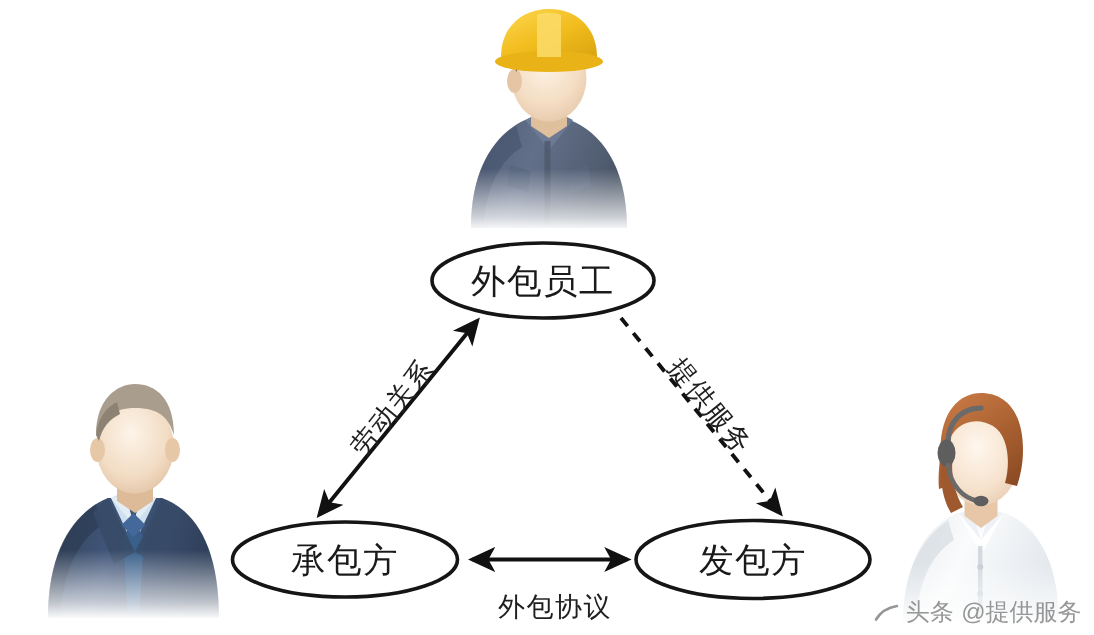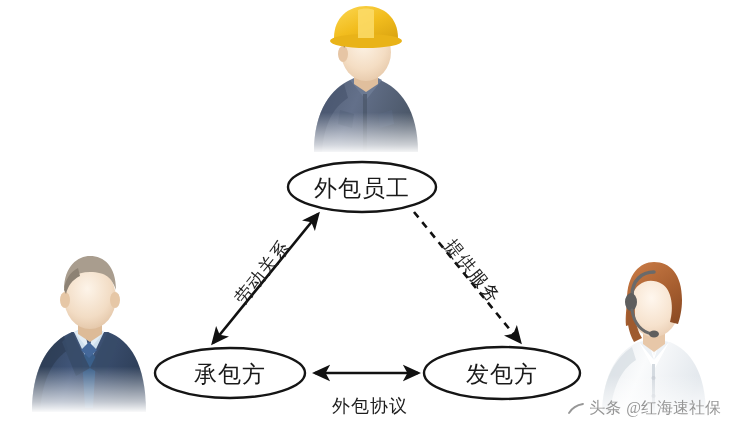--- a/index.html
+++ b/index.html
@@ -60,21 +60,21 @@
   }
   .watermark {
     position: absolute;
     right: 8px;
     bottom: 4px;
     display: flex;
     align-items: center;
     gap: 5px;
     color: #8e8e8e;
     font-size: 16px;
-    font-family: Liberation Serif, serif;
+    font-family: Liberation Sans, sans-serif;
     white-space: nowrap;
     opacity: 0.92;
     margin-top: 44px;
   }
   .watermark-mark {
     display: inline-block;
     width: 16px;
     height: 16px;
   }
   .figure {
@@ -277,16 +277,16 @@
       <ellipse class="node-ellipse" cx="502" cy="373" rx="78" ry="26"></ellipse>
       <text class="node-label" x="502" y="374">发包方</text>
     </g>
   </svg>
 
   <div class="watermark">
     <svg class="watermark-mark" viewBox="0 0 16 16">
       <path d="M1 12 C4 7 9 4 15 3" stroke="#8e8e8e" stroke-width="1.8" fill="none" stroke-linecap="round"></path>
     </svg>
     <span>头条</span>
-    <span>@红海速社保</span>
+    <span>@提供服务</span>
   </div>
 
 </div>
 
 </body></html>

